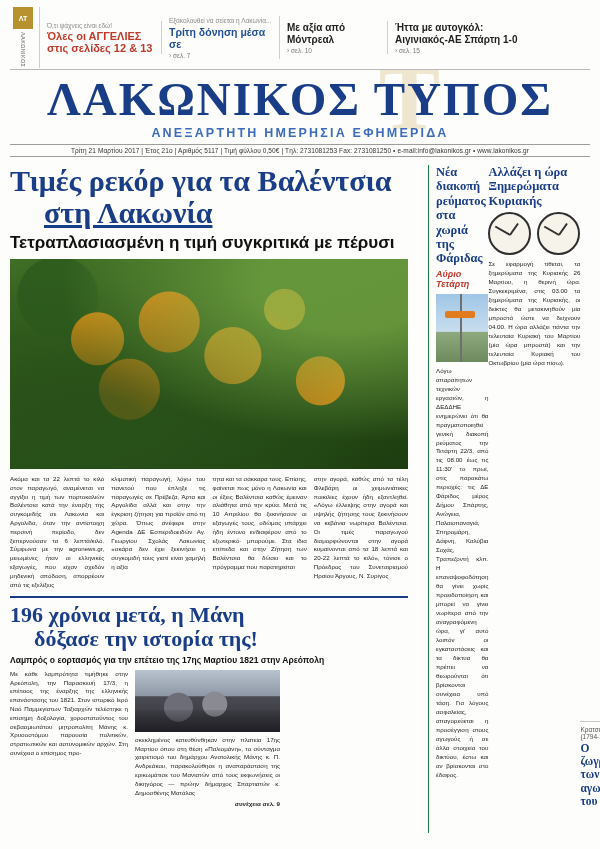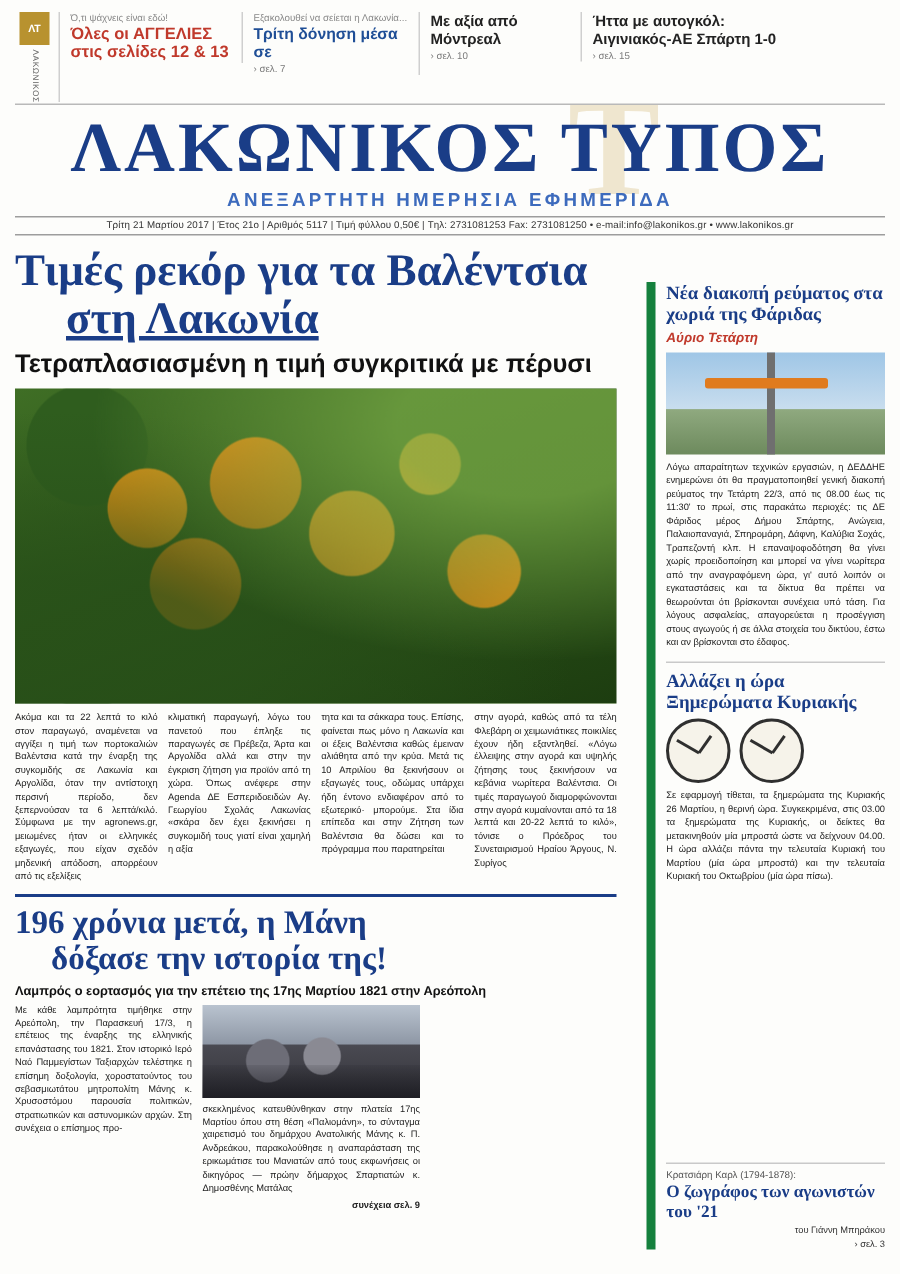--- a/index.html
+++ b/index.html
@@ -14,21 +14,21 @@
   .page {
     position:relative;
     width:600px; height:849px;
     background:#fdfdfb;
     padding:8px 10px 6px 10px;
   }
 
   
   .topstrip {
     display:flex;
-    align-items:flex-start;
+    align-items:center;
     gap:0;
     height:62px;
     border-bottom:1px solid #b9b9b9;
     padding-bottom:2px;
   }
   .logo-box {
     width:30px;
     display:flex; flex-direction:column; align-items:center; justify-content:flex-start;
     border-right:1px solid #cfcfcf;
     padding-right:3px;
@@ -122,23 +122,23 @@
   
   .content {
     display:flex;
     margin-top:6px;
     gap:20px;
     height:668px;
   }
   .left-col { width:410px; display:flex; flex-direction:column; }
   .right-col {
     width:162px;
-    border-left:6px solid #15803d;
+    border-left:1px solid #15803d;
     padding-left:7px;
-    display:flex; flex-direction:column;margin-top:23px;
+    display:flex; flex-direction:row;
   }
 
   
   .lead-head {
     font-family:"Liberation Serif", serif;
     font-size:30px;
     line-height:1.05;
     color:#1a3d87;
     font-weight:bold;
   }

